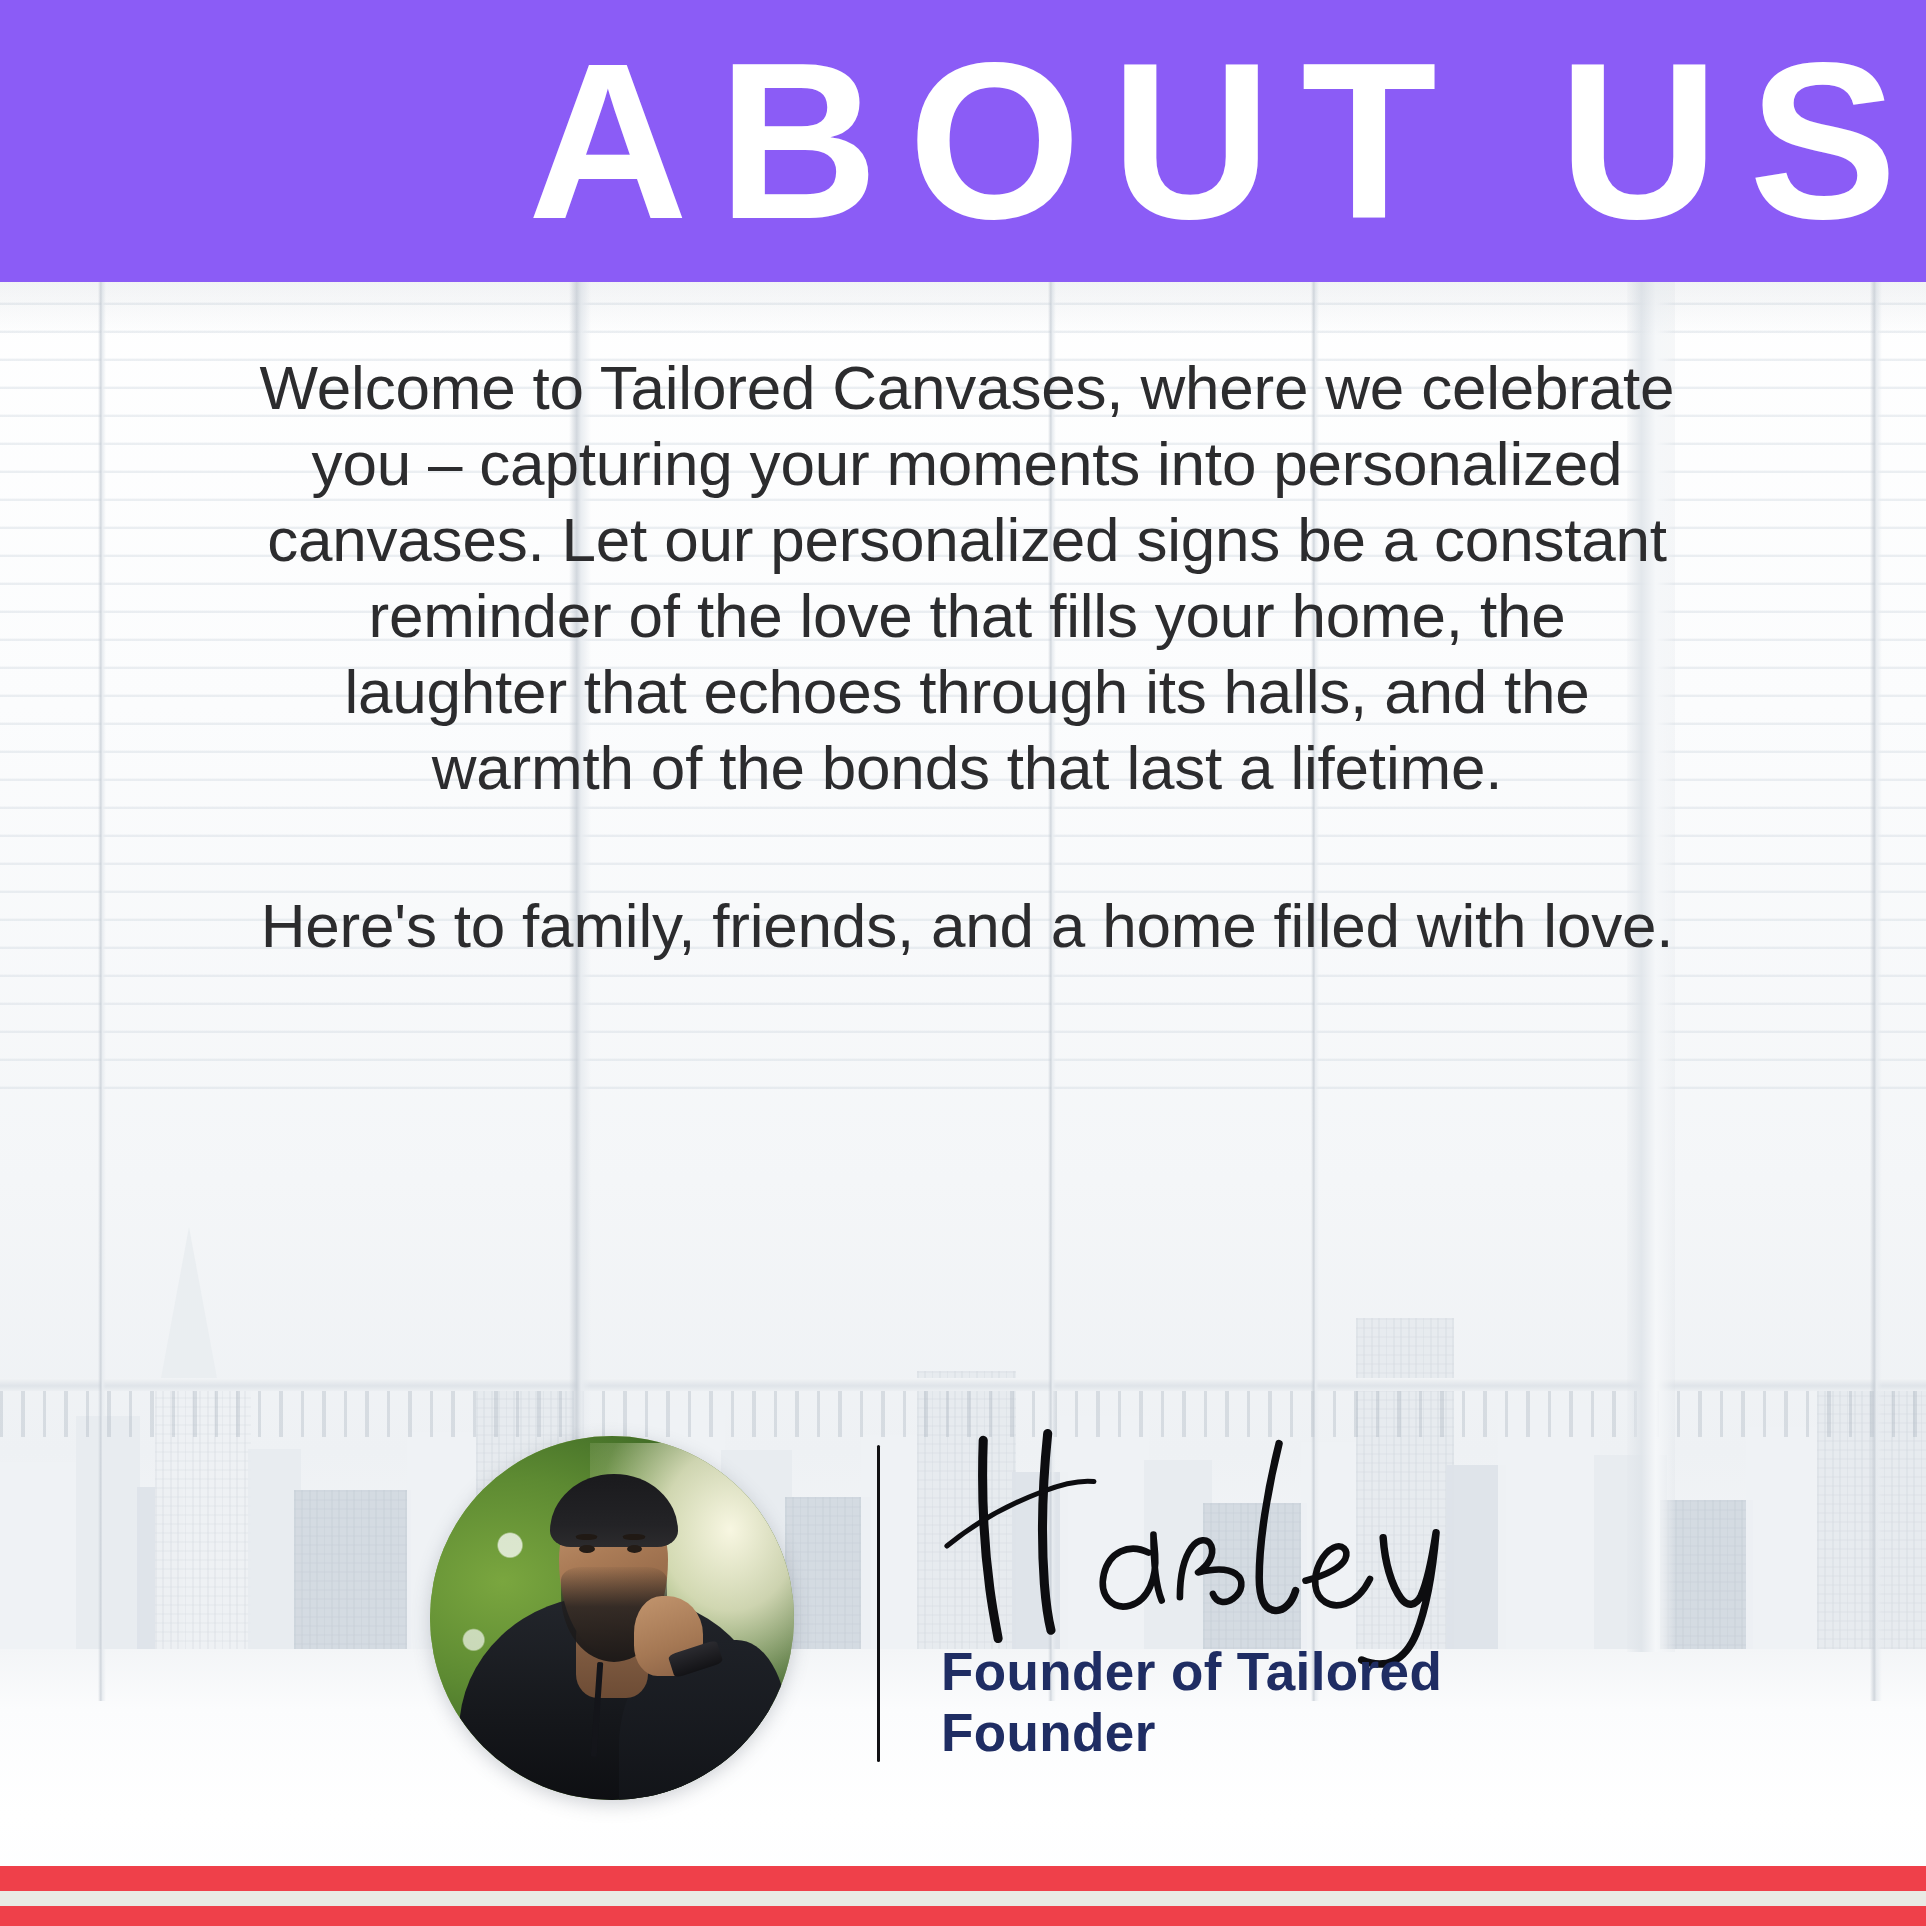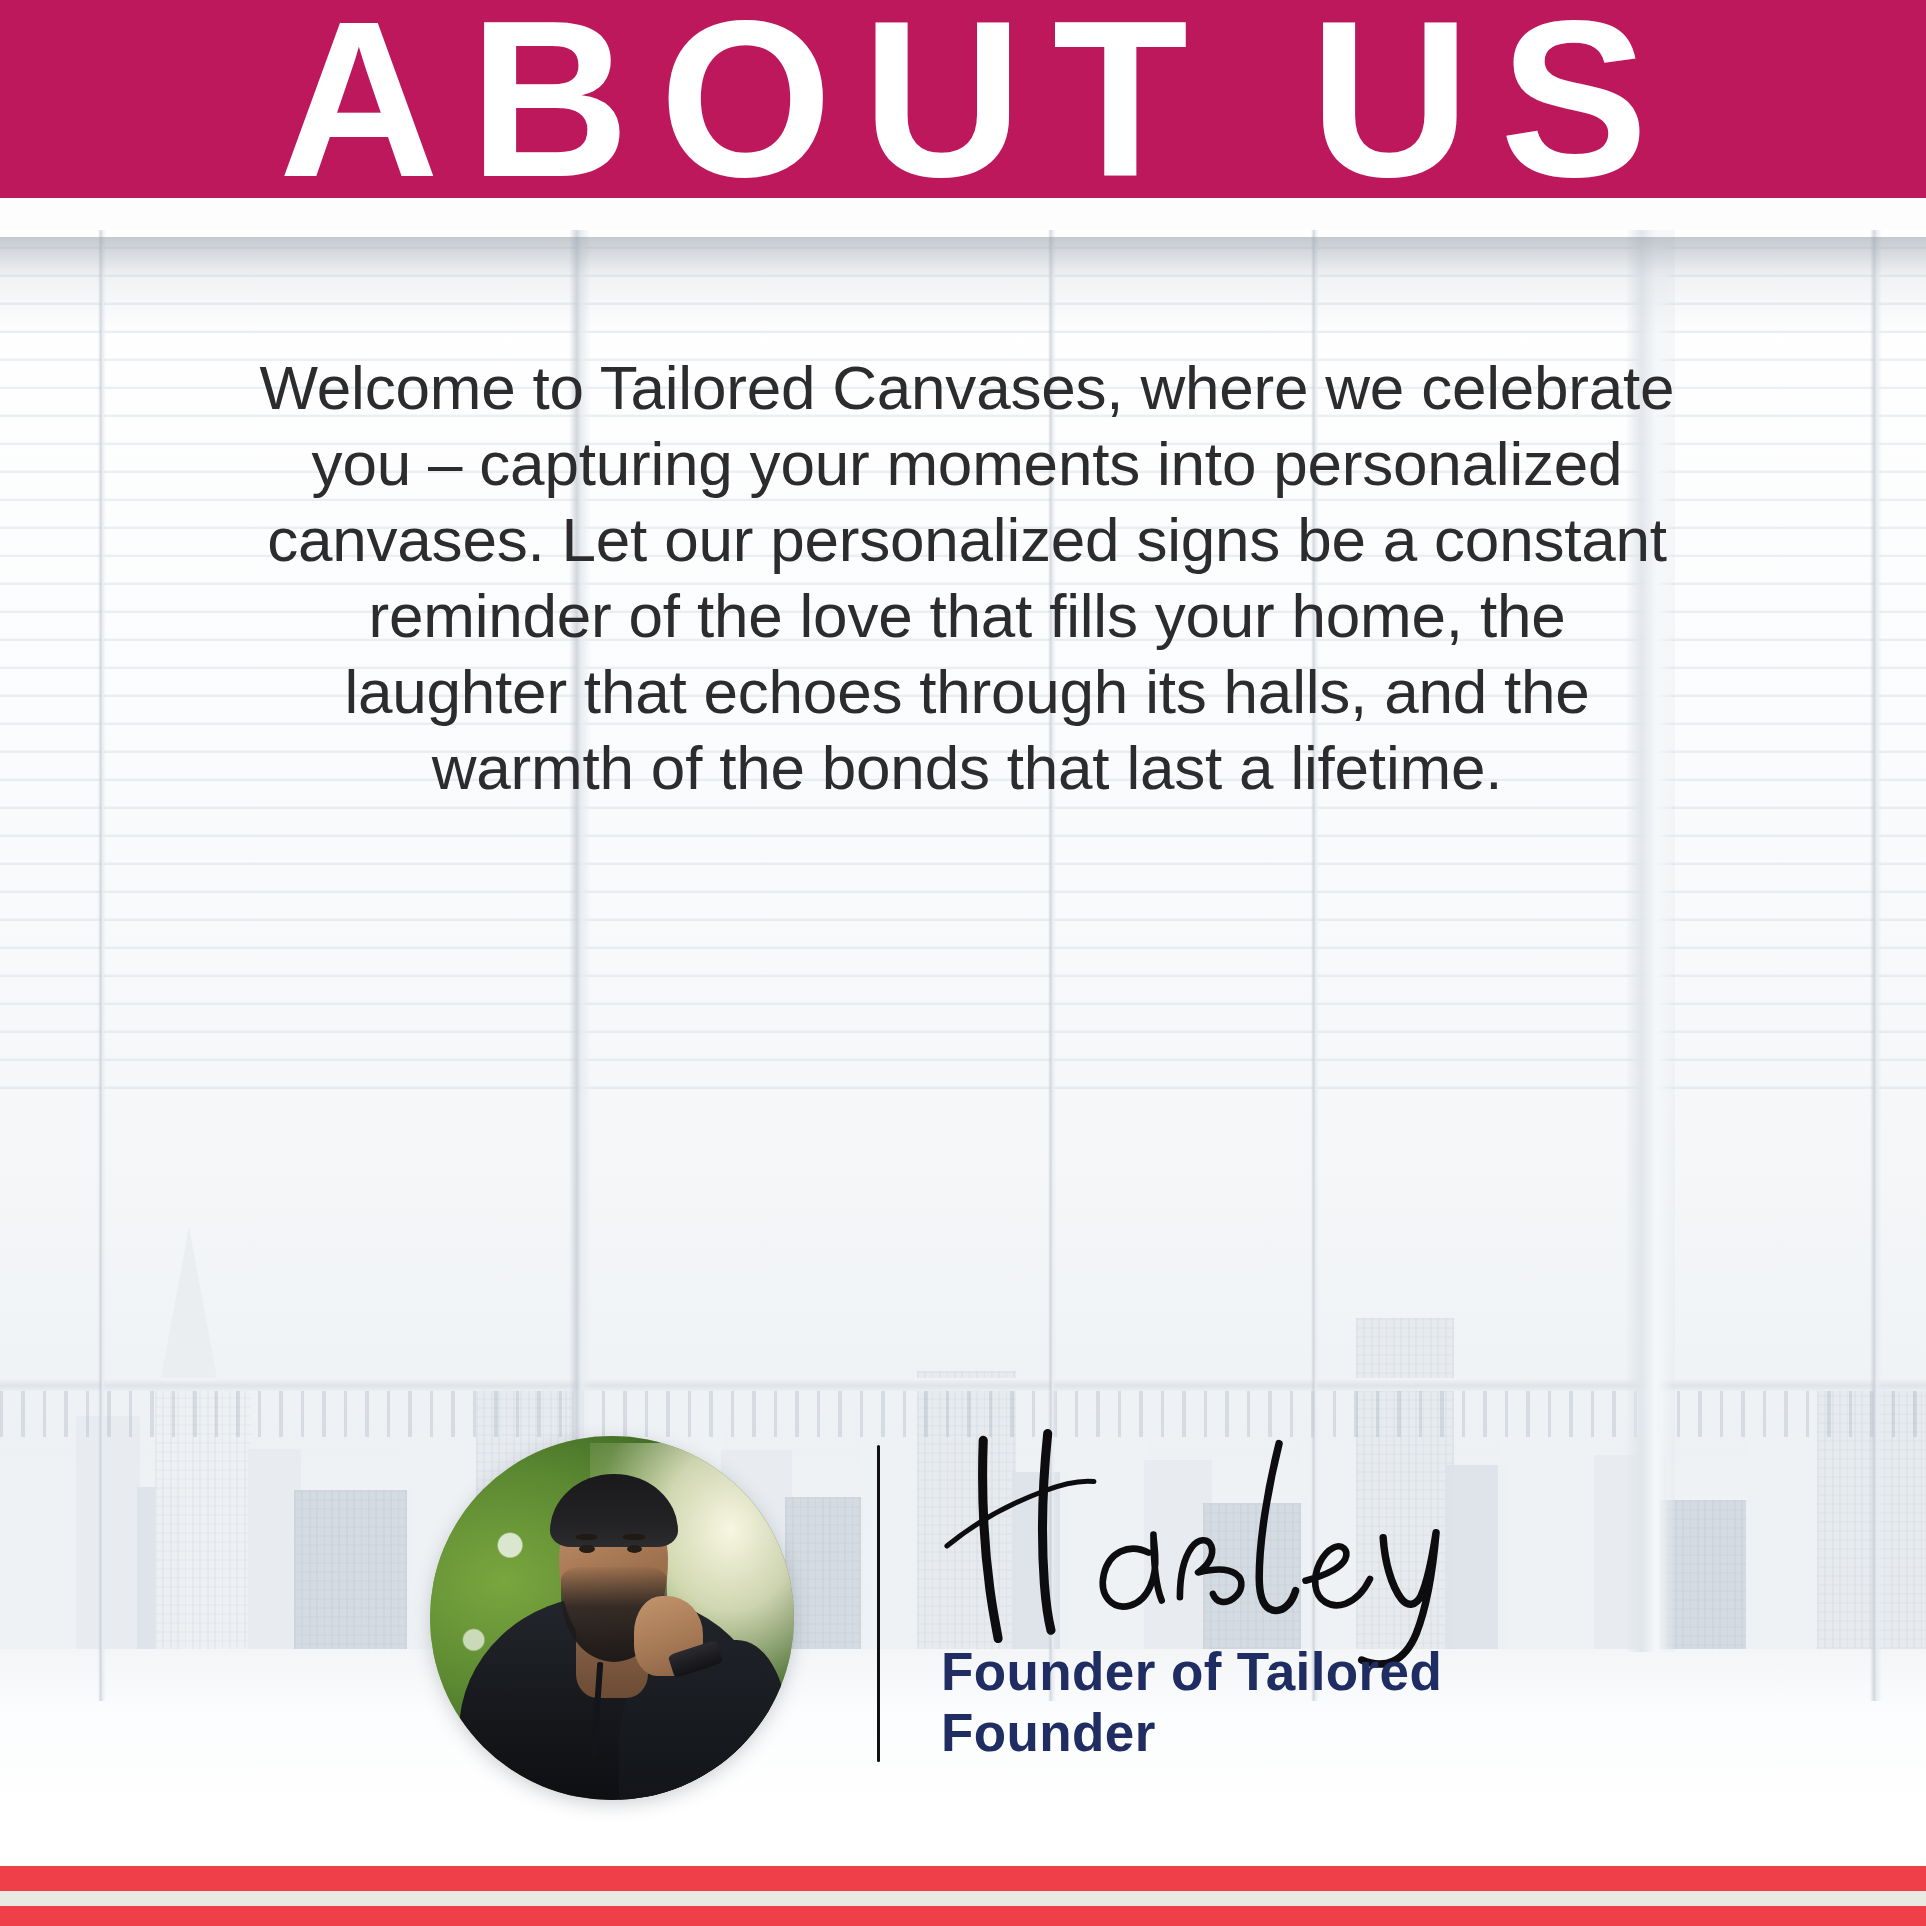--- a/index.html
+++ b/index.html
@@ -87,23 +87,23 @@
     background:repeating-linear-gradient(90deg,rgba(168,178,189,.35) 0 3.3px,rgba(0,0,0,0) 3.3px 21.5px);
   }
   
   .floor{
     position:absolute;left:0;bottom:0;width:1927px;height:278px;
     background:linear-gradient(180deg,#f3f5f7 0%,#fbfcfd 22%,#ffffff 60%,#fcfdfe 100%);
   }
 
   
   .header-bar{
-    position:absolute;left:0;top:0;width:1927px;height:198px;
-    background:#be185d;
-    display:flex;align-items:center;justify-content:center;
+    position:absolute;left:0;top:0;width:1927px;height:282px;
+    background:#8b5cf6;
+    display:flex;align-items:center;justify-content:flex-end;
   }
   .header-title{
     color:#ffffff;
     font-size:222px;
     font-weight:700;
     letter-spacing:30px;
     line-height:1;
     text-indent:30px;
     white-space:nowrap;
     font-family:"Liberation Sans", sans-serif;
@@ -310,20 +310,21 @@
     <div class="bg-headershadow"></div>
   </div>
 
   <div class="header-bar">
     <div class="header-title">ABOUT US</div>
   </div>
 
   <div class="copy">
     <p>Welcome to Tailored Canvases, where we celebrate you – capturing your moments into personalized canvases. Let our personalized signs be a constant reminder of the love that fills your home, the laughter that echoes through its halls, and the warmth of the bonds that last a lifetime.</p>
     <div class="gap"></div>
+    <p>Here's to family, friends, and a home filled with love.</p>
   </div>
 
   <div class="founder">
 
     <div class="avatar">
       <div class="photo">
         <div class="ph-bg"></div>
         <div class="ph-sun"></div>
         <div class="ph-torso"></div>
         <div class="ph-shoulderR"></div>

